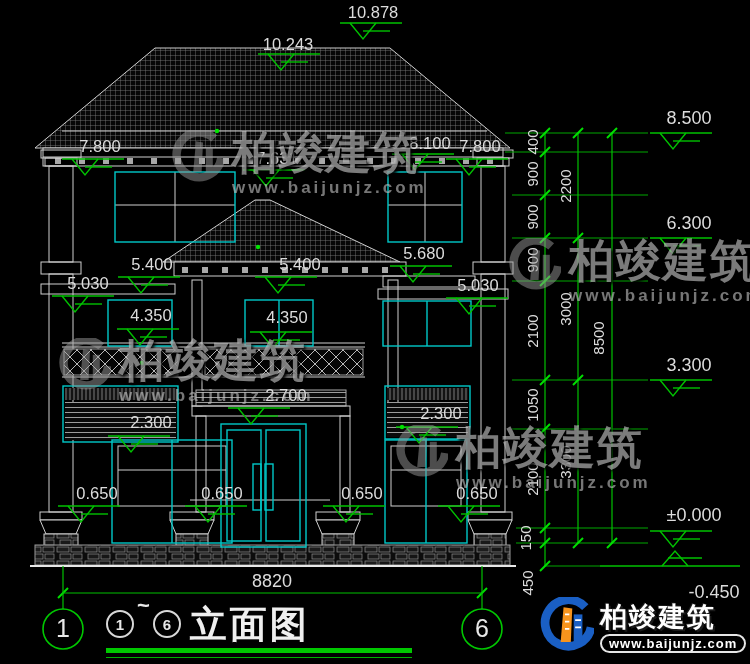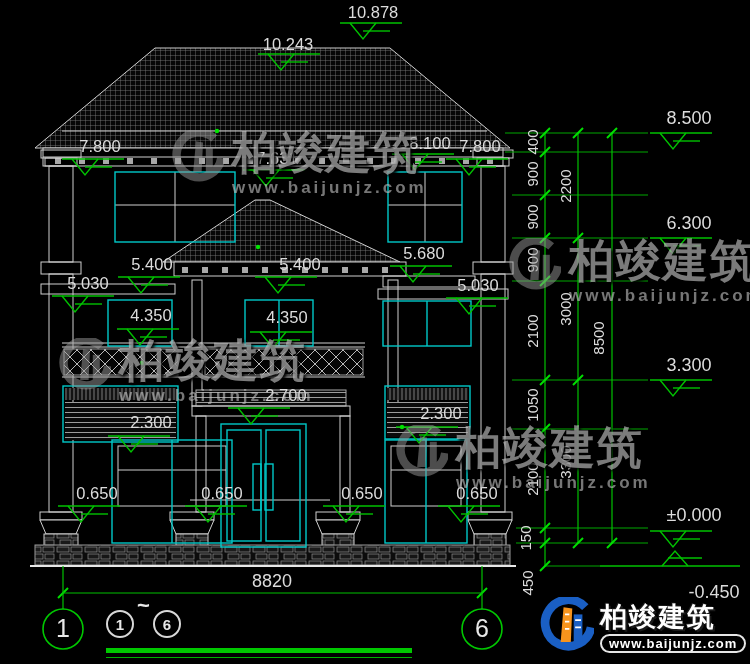--- a/index.html
+++ b/index.html
@@ -370,20 +370,21 @@
     <span class="wm-body">
       <div class="wm-brand">柏竣建筑</div>
       <div class="wm-url">www.baijunjz.com</div>
     </span>
   </div>
 
   <div class="titlebar">
     <span class="bubble">1</span>
     <span class="tilde">~</span>
     <span class="bubble">6</span>
+    <span class="t-name">立面图</span>
   </div>
   <div class="rule-thick"></div>
   <div class="rule-thin"></div>
 
   <div class="logo">
     <span>
       <svg width="58" height="58" viewBox="0 0 40 40">
         <path d="M34,7 A16,16 0 1 0 38,21" fill="none" stroke="#1a5fc4" stroke-width="6"></path>
         <path d="M17,31 L19,7 L25,8 L24,31 Z" fill="#f7941d"></path>
         <path d="M26,31 L26,12 L32,12 L32,31 Z" fill="#1a5fc4"></path>

